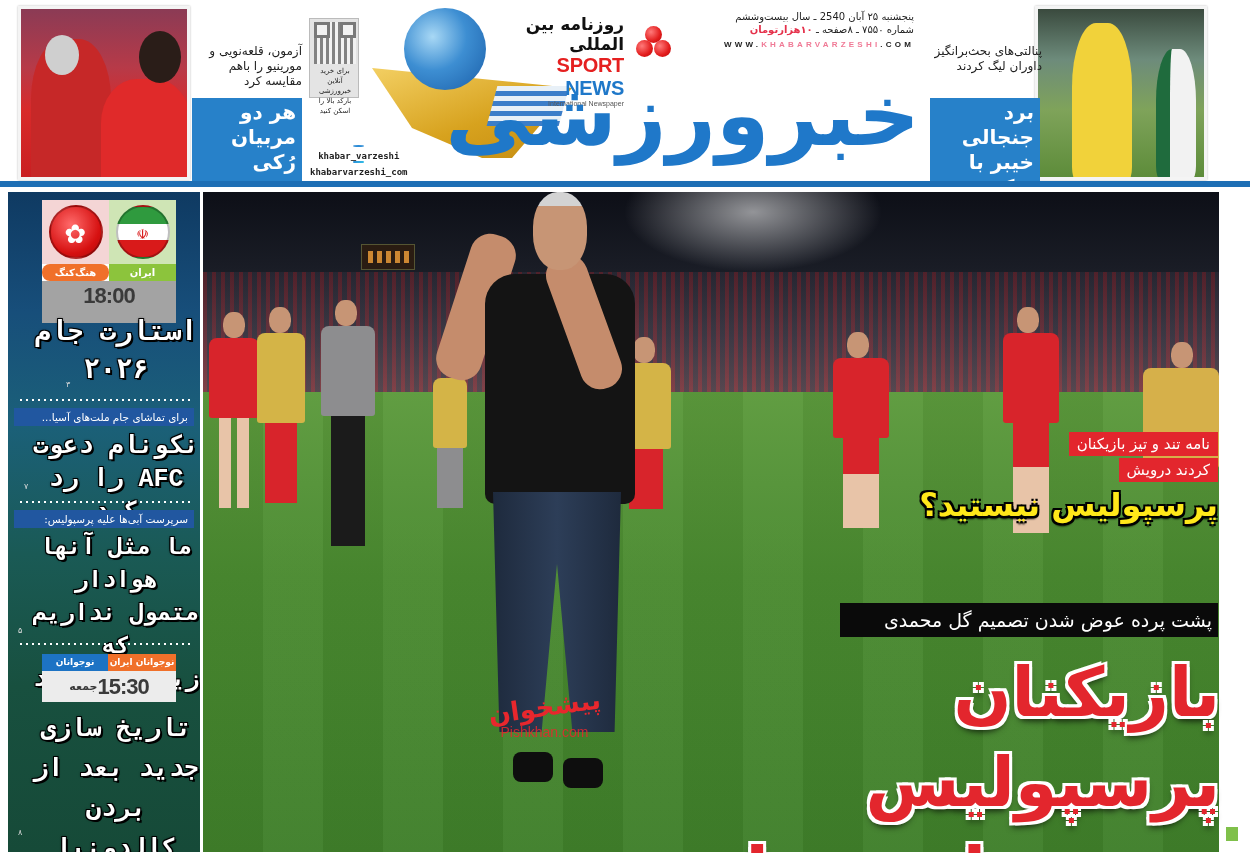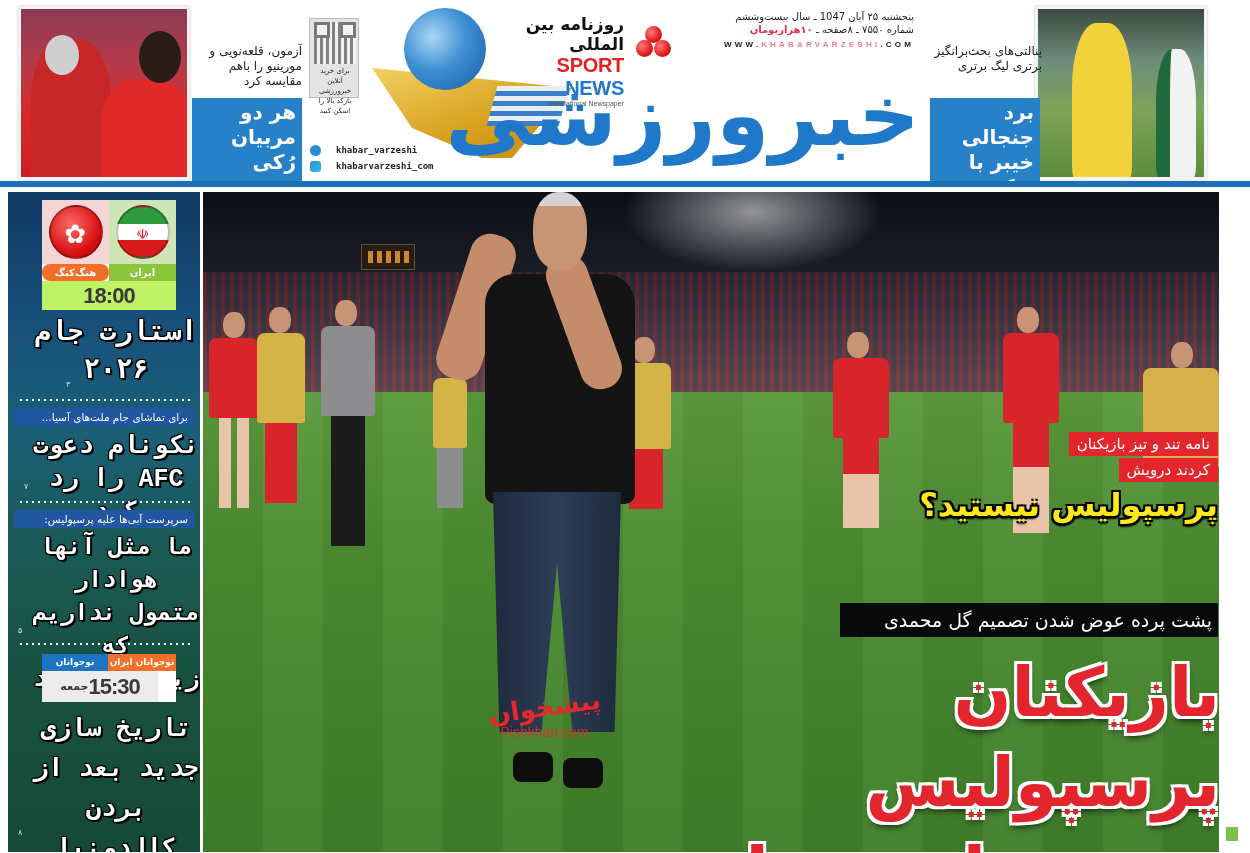--- a/index.html
+++ b/index.html
@@ -24,21 +24,21 @@
   .teaser-right .teaser-kicker { left: 930px; }
 
   .qr { position: absolute; left: 309px; top: 18px; width: 50px; height: 80px; background: #e4e4e4; border: 1px solid #bbb; }
   .qr-code { position: absolute; left: 4px; top: 3px; width: 42px; height: 42px; background:
      repeating-linear-gradient(90deg,#333 0 3px,#fff 3px 6px), #fff; opacity: .55; }
   .qr-code::before, .qr-code::after { content:""; position:absolute; width:10px; height:10px; border:3px solid #222; background:#fff; }
   .qr-code::before { left:0; top:0; } .qr-code::after { right:0; top:0; }
   .qr-text { position: absolute; left: 2px; top: 47px; width: 46px; font-size: 7px; line-height: 10px; direction: rtl; text-align: center; color: #222; }
 
   .socials { position: absolute; left: 310px; top: 145px; font-family: "DejaVu Sans Mono", monospace; font-size: 9px; font-weight: bold; color: #222; }
-  .socials div { display: flex; align-items: flex-start; gap: 15px; height: 16px; }
+  .socials div { display: flex; align-items: center; gap: 4px; height: 16px; flex-direction: column; }
   .soc-ico { width: 11px; height: 11px; border-radius: 50%; background: #2b8bd6; display: inline-block; }
   .soc-ico.ig { background: linear-gradient(135deg,#2b8bd6,#33c0e8); border-radius: 3px; }
 
   .globe-logo { position: absolute; left: 372px; top: 8px; width: 230px; height: 170px; }
   .globe { position: absolute; left: 32px; top: 0; width: 82px; height: 82px; border-radius: 50%; background: radial-gradient(circle at 35% 35%, #a8d8f5 0%, #3d8ed2 45%, #1a5ea8 100%); }
   .ribbon { position: absolute; left: 0; top: 50px; width: 200px; height: 100px; background: linear-gradient(160deg,#f6d46a 0%,#d7a21e 60%,#c48b10 100%); clip-path: polygon(0 10%, 100% 30%, 70% 100%, 55% 100%, 20% 70%); }
   .flag-strip { position: absolute; left: 120px; top: 78px; width: 72px; height: 40px; background: repeating-linear-gradient(0deg,#3c7ec9 0 5px,#e8f0f7 5px 10px); transform: skewX(-15deg); }
 
   .sportnews { position: absolute; left: 520px; top: 14px; text-align: right; width: 104px; }
   .sportnews .fa { font-size: 17px; font-weight: bold; direction: rtl; color: #111; }
@@ -65,32 +65,32 @@
   .flag-cell.hk { left: 0; background: #f4d5d5; }
   .flag-cell.ir { left: 67px; background: #cfe5b5; }
   .flag-ball { width: 54px; height: 54px; border-radius: 50%; border: 2px solid rgba(0,0,0,.25); }
   .flag-ball.hk { background: radial-gradient(circle at 40% 35%,#ff6a6a,#d61010 65%,#a50a0a); }
   .flag-ball.ir { background: linear-gradient(180deg,#2f9a3e 0 33%,#ffffff 33% 66%,#d91a1a 66%); }
   .hk-flower { color:#fff; font-size: 26px; line-height: 54px; text-align: center; display:block; }
   .ir-emb { color:#d91a1a; font-size: 14px; line-height: 54px; text-align:center; display:block; font-weight:bold; }
   .team-label { position: absolute; top: 64px; width: 67px; height: 17px; color: #fff; font-size: 10px; font-weight: bold; text-align: center; line-height: 17px; direction: rtl; }
   .team-label.hk { left: 0; background: #f0702a; border-radius: 8px; }
   .team-label.ir { left: 67px; background: #8cc43c; }
-  .match-time { position: absolute; top: 81px; left: 0; width: 134px; height: 29px; background: #bef264; text-align: center; font-family: "Liberation Sans", sans-serif; font-weight: bold; font-size: 22px; line-height: 29px; color: #3a3a3a; letter-spacing: -1px; }
+  .match-time { position: absolute; top: 81px; left: 0; width: 134px; height: 42px; background: #a3a3a3; text-align: center; font-family: "Liberation Sans", sans-serif; font-weight: bold; font-size: 22px; line-height: 29px; color: #3a3a3a; letter-spacing: -1px; }
 
   .lc-head { position: absolute; left: 16px; width: 184px; direction: rtl; text-align: center; color: #fff; font-weight: bold; text-shadow: 0 0 3px #000, 2px 2px 0 #000, -1px -1px 0 #000, 1px -1px 0 #000, -1px 1px 0 #000; font-family: Liberation Mono, monospace; }
   .lc-kicker { position: absolute; left: 6px; width: 180px; height: 18px; background: #2157a0; color: #fff; font-size: 10.5px; direction: rtl; text-align: right; padding-right: 6px; line-height: 18px; }
   .dots { position: absolute; left: 10px; width: 176px; height: 4px; background: radial-gradient(circle,#fff 1.2px,transparent 1.5px) 0 0/6px 4px repeat-x; }
   .page-no { position: absolute; font-size: 8px; color: #ddd; }
 
   .youth-card { position: absolute; left: 34px; top: 462px; width: 134px; height: 48px; background: #fff; }
   .youth-label { position: absolute; top: 0; height: 17px; color: #fff; font-size: 9px; font-weight: bold; line-height: 17px; text-align: center; direction: rtl; }
   .youth-label.ir { right: 0; width: 68px; background: #f0702a; }
   .youth-label.nc { left: 0; width: 66px; background: #1d73c4; }
-  .youth-time { position: absolute; top: 17px; left: 0; width: 116px; height: 31px; background: #ececec; display: flex; align-items: center; justify-content: center; gap: 0; color: #3a3a3a; font-weight: bold; }
+  .youth-time { position: absolute; top: 17px; left: 0; width: 134px; height: 31px; background: #ececec; display: flex; align-items: center; justify-content: center; gap: 0; color: #3a3a3a; font-weight: bold; }
   .youth-time .t { font-family: "Liberation Sans", sans-serif; font-size: 22px; letter-spacing: -1px; }
   .youth-time .d { font-size: 11px; }
 
   
   .mainphoto { position: absolute; left: 203px; top: 192px; width: 1016px; height: 660px; overflow: hidden;
      background: linear-gradient(180deg,#0d0f17 0%,#1a1d26 12%,#3d3a44 22%,#6d5458 32%,#8b3e44 42%,#6a6f52 50%,#4a7c35 56%,#5a8d3a 70%,#4f8532 100%); }
   .sky-light { position: absolute; left: 420px; top: -40px; width: 260px; height: 120px; border-radius: 50%; background: radial-gradient(ellipse,rgba(255,255,255,.55),transparent 70%); }
   .crowd { position: absolute; left: 0; top: 80px; width: 1016px; height: 150px; background: repeating-linear-gradient(90deg, rgba(180,40,50,.35) 0 4px, rgba(60,55,70,.35) 4px 9px); }
   .pitch { position: absolute; left: 0; top: 200px; width: 1016px; height: 460px; background: linear-gradient(180deg,#5c9a3c 0%,#4a8a30 40%,#3f7f2a 100%); }
   .pitch::after { content:""; position:absolute; left:0; top:0; right:0; bottom:0; background: repeating-linear-gradient(90deg,rgba(0,0,0,.04) 0 60px,rgba(255,255,255,.03) 60px 120px); }
@@ -179,31 +179,31 @@
     <span style="left:9px;top:0;"></span>
       <span style="left:0;top:14px;"></span>
       <span style="left:18px;top:14px;"></span>
   </div>
 
   <div class="logo-word">
     <span class="blue">خبرورزشی</span>
   </div>
 
   <div class="dateline">
-    <div>پنجشنبه ۲۵ آبان 1047 ـ سال بیست‌وششم</div>
+    <div>پنجشنبه ۲۵ آبان 2540 ـ سال بیست‌وششم</div>
     <div><span>شماره ۷۵۵۰ ـ ۸صفحه ـ</span> <span class="price">۱۰هزارتومان</span></div>
     <div class="site"><span>WWW.</span><span class="k">KHABARVARZESHI</span><span>.COM</span></div>
   </div>
 
   <div class="teaser teaser-right">
     <div class="teaser-photo" style="left:1035px;width:172px;">
       <div class="ph-fig" style="left:34px;top:14px;width:60px;height:160px;background:#f1d23a;"></div>
       <div class="ph-fig" style="left:118px;top:40px;width:40px;height:130px;background:#f2f2f2;border-left:14px solid #1f6b3d;"></div>
     </div>
-    <div class="teaser-kicker">پنالتی‌های بحث‌برانگیز برتری لیگ برتری</div>
+    <div class="teaser-kicker">پنالتی‌های بحث‌برانگیز داوران لیگ کردند</div>
     <div class="teaser-box">
       <span class="big">برد جنجالی</span>
       <span class="big">خیبر با شکست</span>
       <span class="big">فجر سپاسی</span>
     </div>
   </div>
 
   <div class="mast-rule"></div>
 </header>
 

